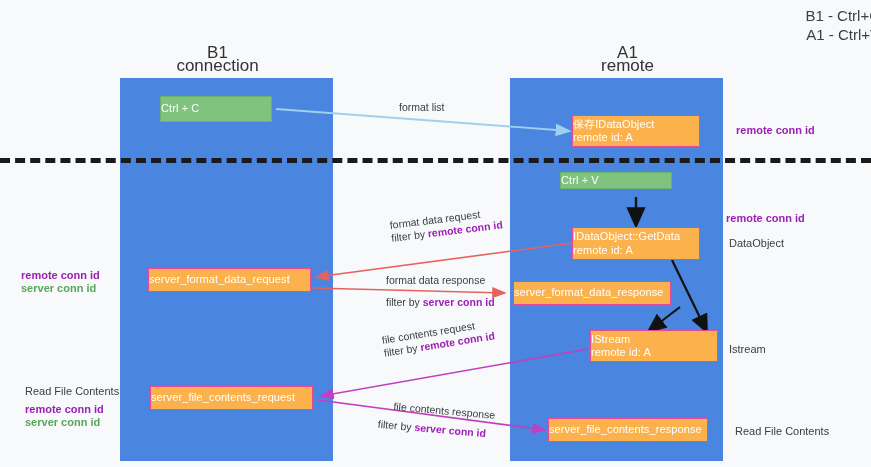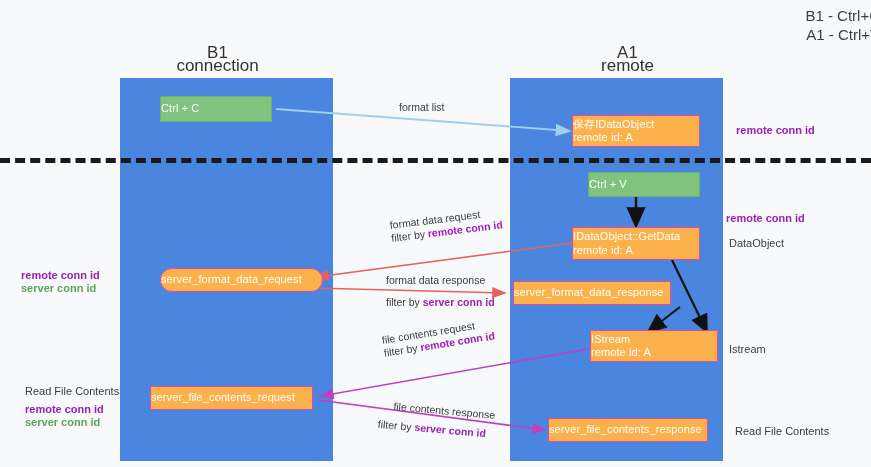--- a/index.html
+++ b/index.html
@@ -116,30 +116,30 @@
 
   <div class="node green" style="left:160px;top:96px;width:112px;height:26px;">
     <span class="l1">Ctrl + C</span>
   </div>
 
   <div class="node orange" style="left:572px;top:115px;width:128px;height:32px;">
     <span class="l1">保存IDataObject</span>
     <span class="l2">remote id: A</span>
   </div>
 
-  <div class="node green" style="left:588px;top:172px;width:112px;height:25px;">
+  <div class="node green" style="left:560px;top:172px;width:112px;height:17px;">
     <span class="l1">Ctrl + V</span>
   </div>
 
   <div class="node orange" style="left:572px;top:227px;width:128px;height:33px;">
     <span class="l1">IDataObject::GetData</span>
     <span class="l2">remote id: A</span>
   </div>
 
-  <div class="node orange" style="left:160px;top:268px;width:163px;height:24px;border-radius:12px;">
+  <div class="node orange" style="left:148px;top:268px;width:163px;height:24px;">
     <span class="l1">server_format_data_request</span>
   </div>
 
   <div class="node orange" style="left:513px;top:281px;width:158px;height:24px;">
     <span class="l1">server_format_data_response</span>
   </div>
 
   <div class="node orange" style="left:590px;top:330px;width:128px;height:32px;">
     <span class="l1">IStream</span>
     <span class="l2">remote id: A</span>

